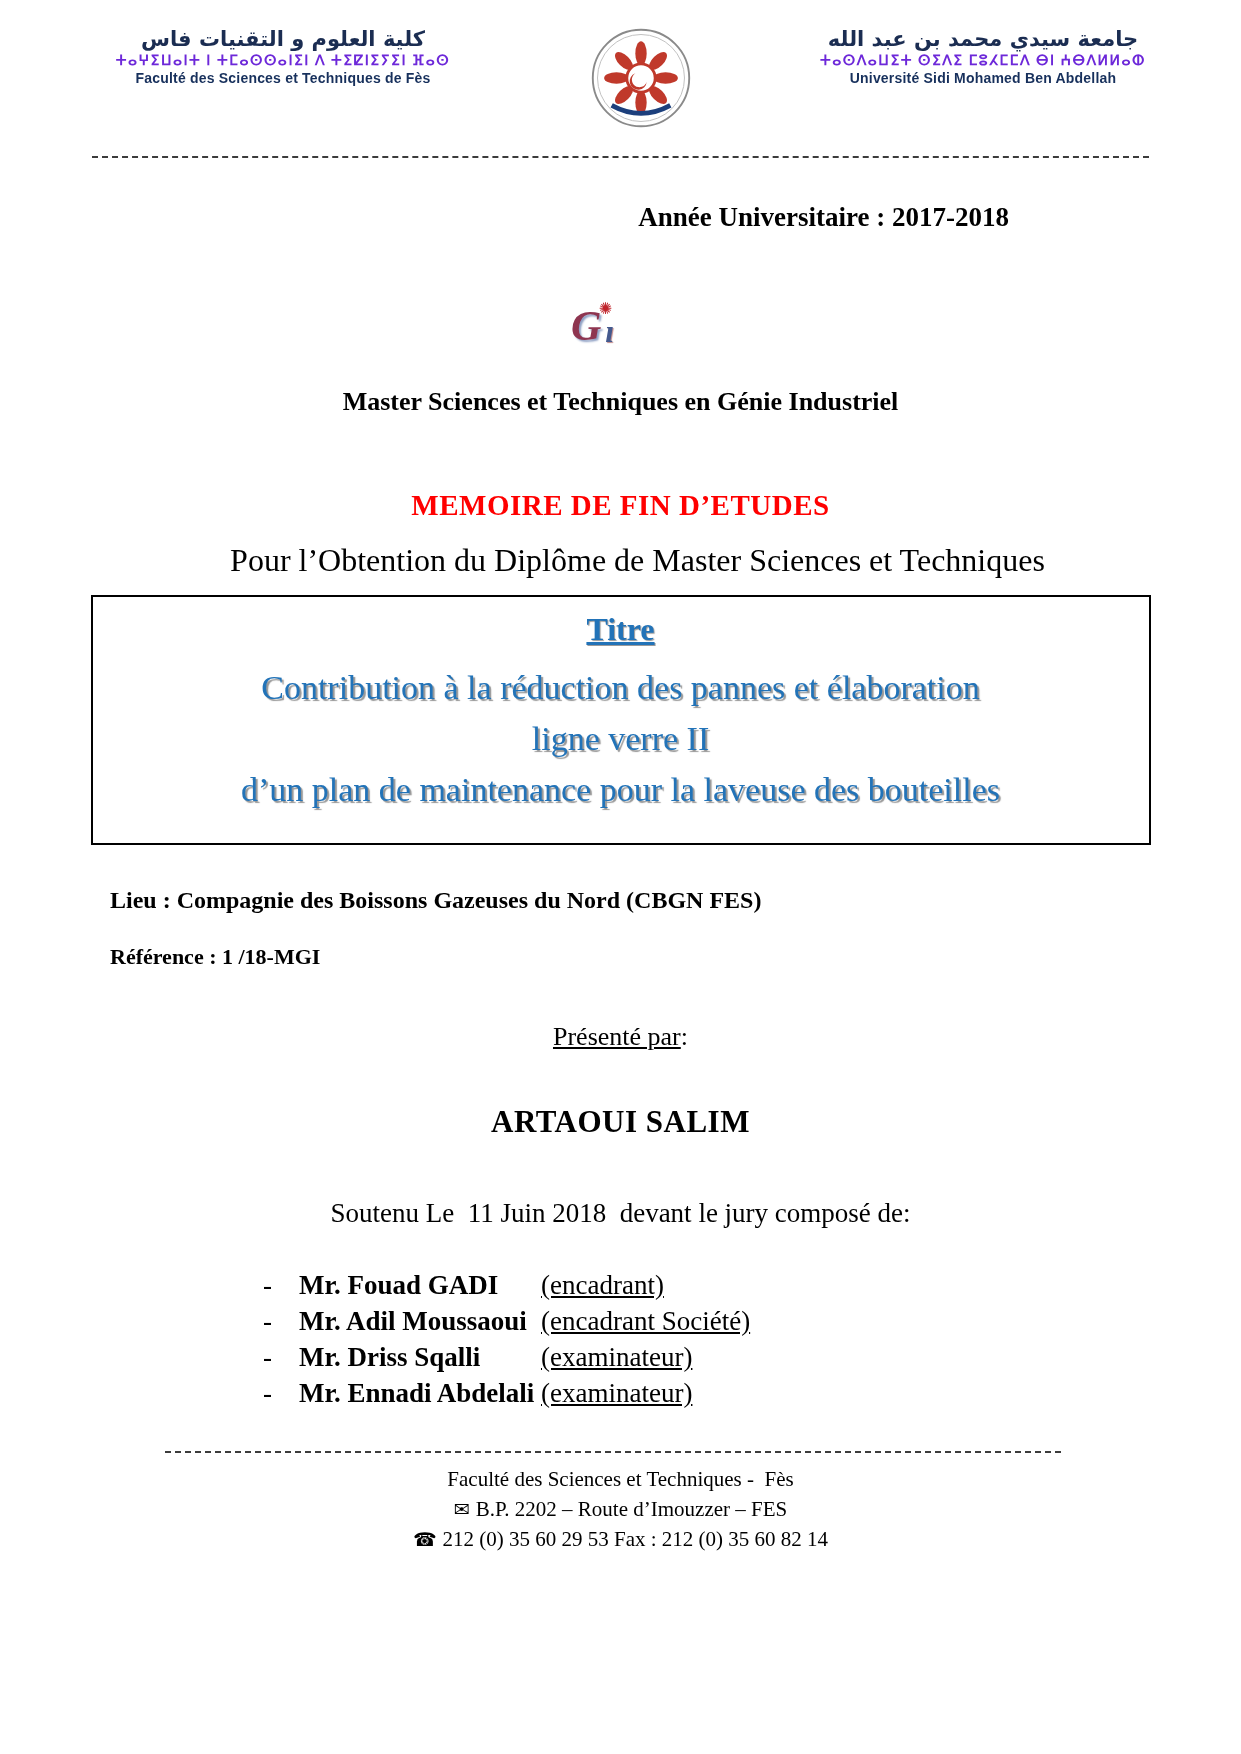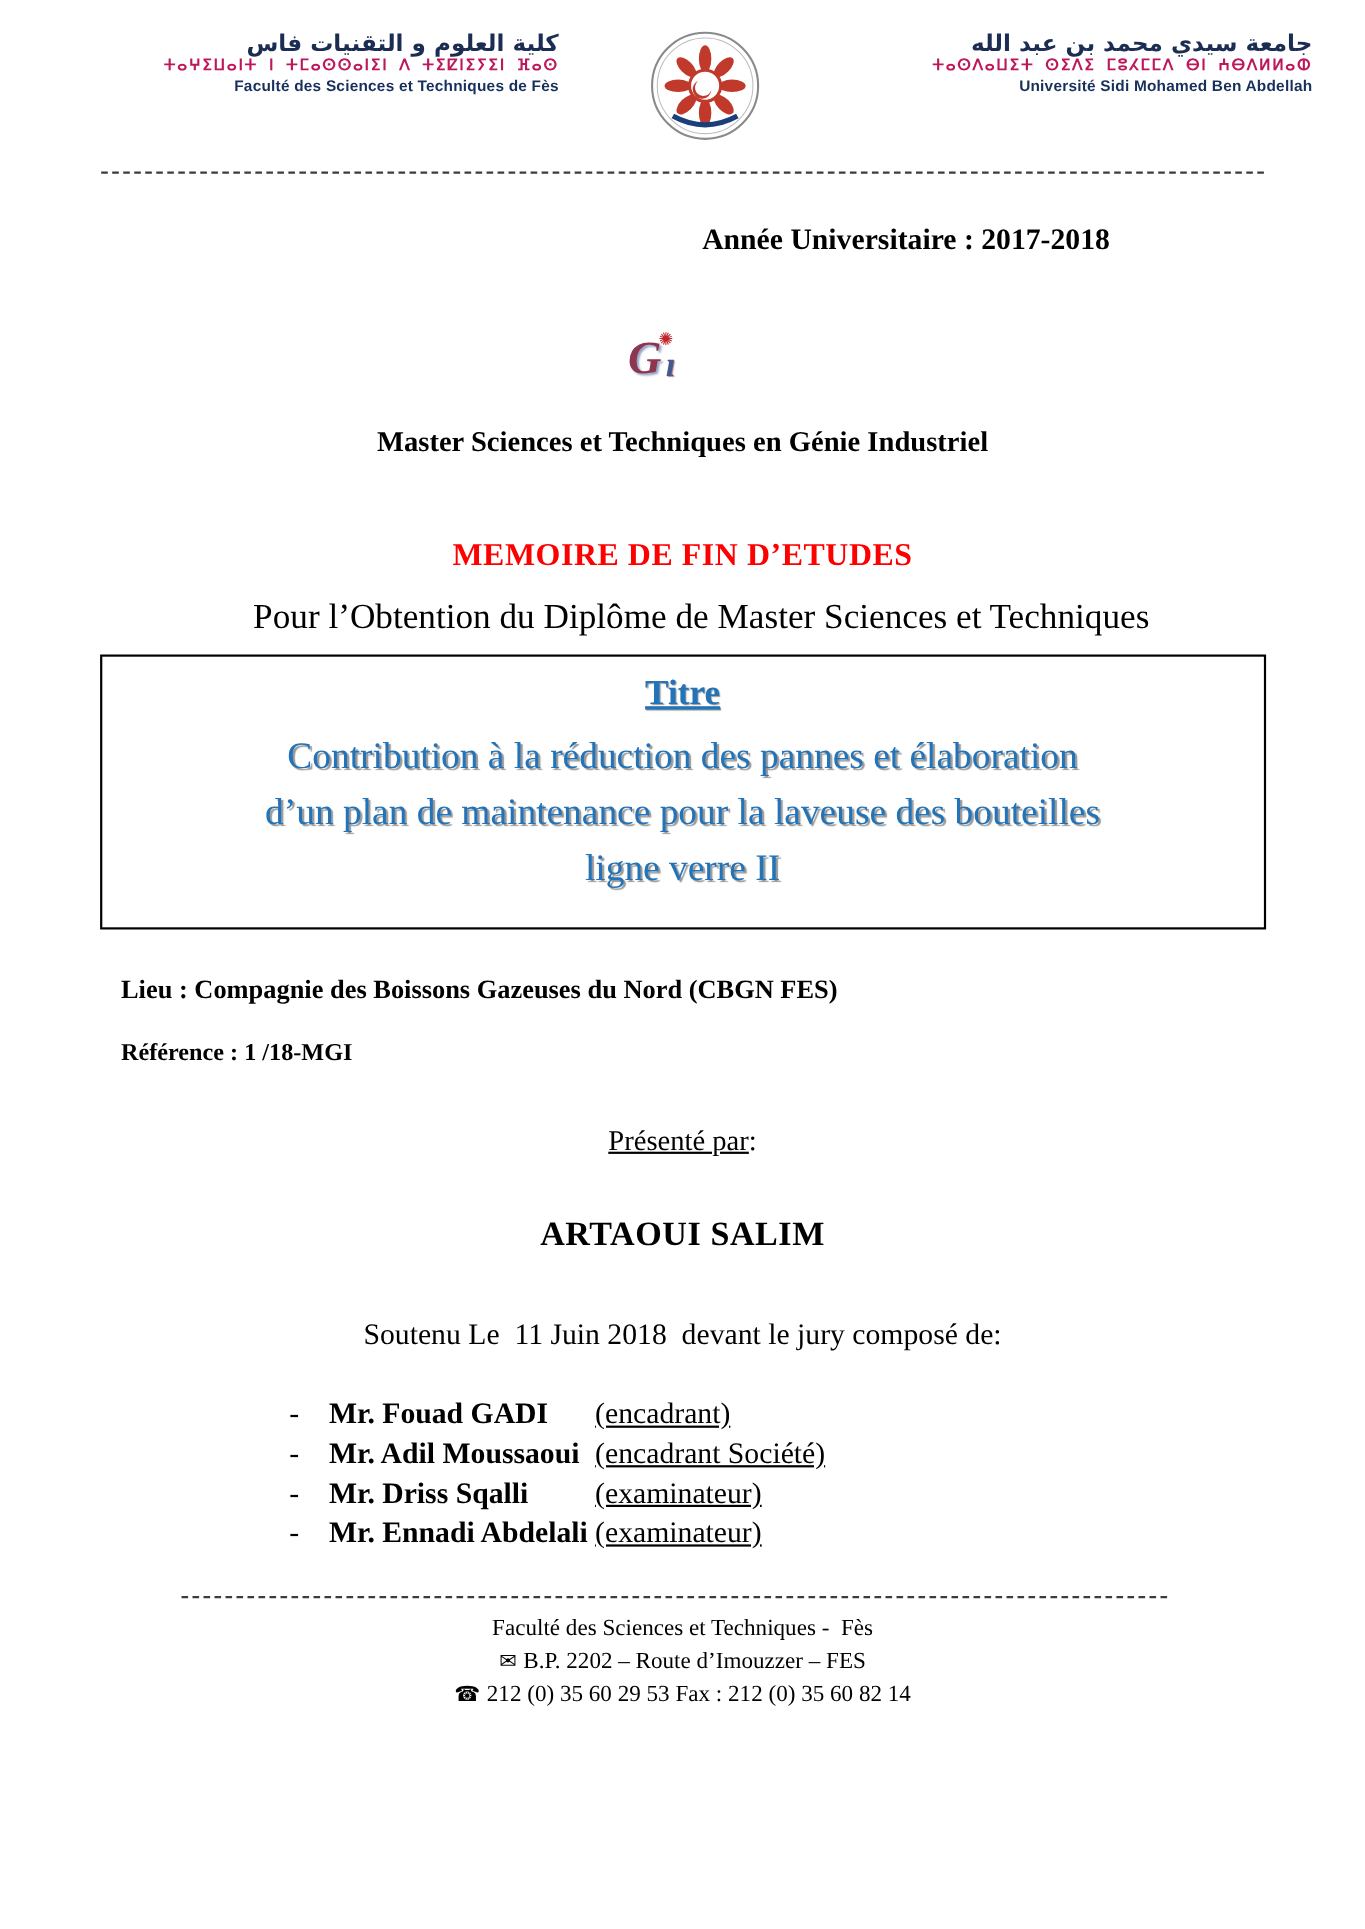--- a/index.html
+++ b/index.html
@@ -13,37 +13,37 @@
     overflow: hidden;
   }
 
   
   .header {
     display: flex;
     justify-content: space-between;
     align-items: flex-start;
     padding: 26px 48px 0 58px;
   }
-  .header-block { text-align: right; color: #1b2d52; }
+  .header-block { text-align: center; color: #1b2d52; }
   .header-left  { width: 450px; }
   .header-right { width: 420px; }
   .hdr-arabic {
     font-family: "DejaVu Sans", sans-serif;
     font-weight: bold;
     font-size: 21px;
     direction: rtl;
     line-height: 1.25;
   }
   .hdr-tifinagh {
-    font-family: Liberation Mono, monospace;
+    font-family: Liberation Serif, serif;
     font-weight: bold;
     font-size: 14px;
     letter-spacing: 1.5px;
     line-height: 1.3;
-    color: #be185d;
+    color: #6d28d9;
   }
   .hdr-french {
     font-family: "Liberation Sans", sans-serif;
     font-weight: 700;
     font-size: 14px;
     letter-spacing: 0.2px;
     line-height: 1.25;
     color: #17305c;
   }
   .seal-wrap { width: 110px; display: flex; justify-content: center; }
@@ -251,22 +251,22 @@
 <div class="program-line">Master Sciences et Techniques en Génie Industriel</div>
 
 <div class="memoire-line">MEMOIRE DE FIN D’ETUDES</div>
 
 <div class="diploma-line">Pour l’Obtention du Diplôme de Master Sciences et Techniques</div>
 
 <div class="title-box">
   <span class="titre-label">Titre</span>
   <div class="thesis-title">
     <div>Contribution à la réduction des pannes et élaboration</div>
+    <div>ligne verre II</div>
     <div>d’un plan de maintenance pour la laveuse des bouteilles</div>
-    <div>ligne verre II</div>
   </div>
 </div>
 
 <div class="lieu-line">Lieu : Compagnie des Boissons Gazeuses du Nord (CBGN FES)</div>
 <div class="ref-line">Référence : 1 /18-MGI</div>
 
 <div class="presented-line"><span class="ul">Présenté par</span><span>:</span></div>
 
 <div class="author-line">ARTAOUI SALIM</div>
 

